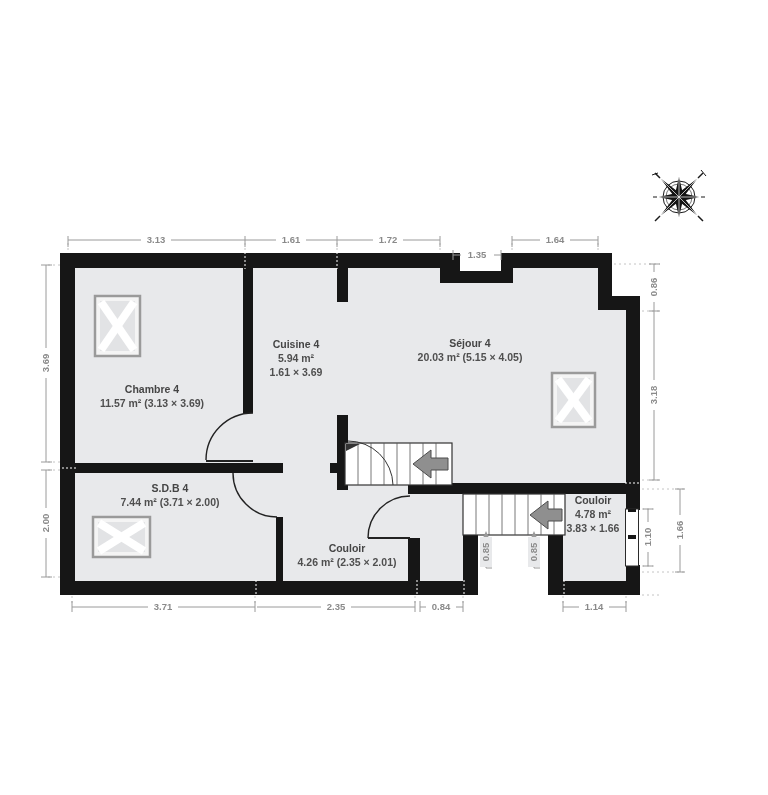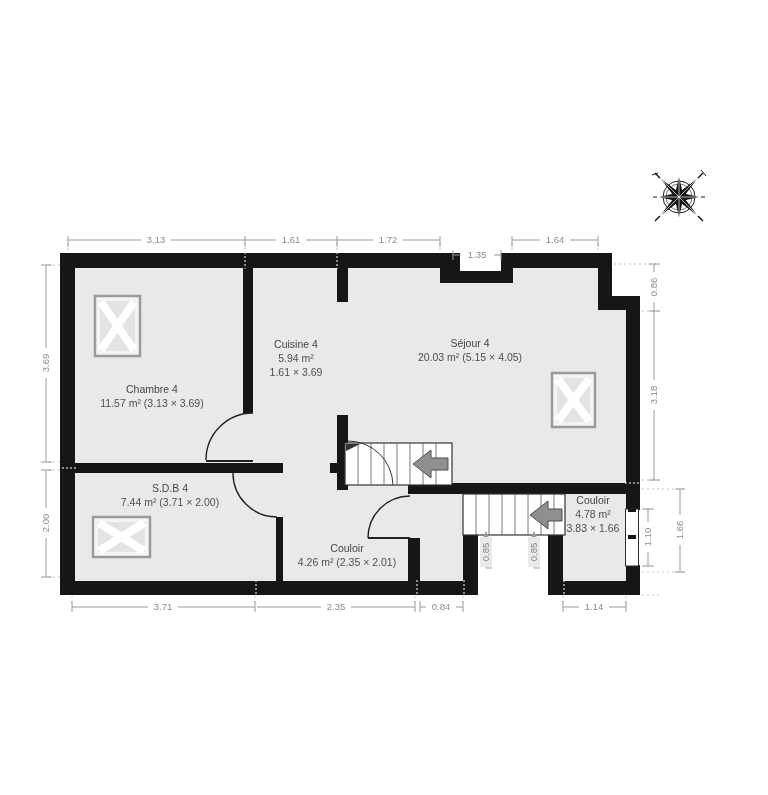--- a/index.html
+++ b/index.html
@@ -1,17 +1,17 @@
 <!DOCTYPE html>
 <html><head>
 <meta charset="utf-8">
 <style>
   html,body{margin:0;padding:0;background:#ffffff;}
   .canvas{position:relative;width:768px;height:795px;background:#ffffff;overflow:hidden;
-          font-family:"Liberation Sans", sans-serif;}
+          font-family:"Liberation Sans", sans-serif;font-weight:bold;}
   svg text{font-family:"Liberation Sans", sans-serif;}
   .room-name{font-size:10.5px;fill:#454545;}
   .room-sub{font-size:10.5px;fill:#4f4f4f;}
   .dim{font-size:9.5px;fill:#8a8a8a;}
 </style>
 </head>
 <body>
 
 <div class="canvas">
 <svg width="768" height="795" viewBox="0 0 768 795" xmlns="http://www.w3.org/2000/svg">

